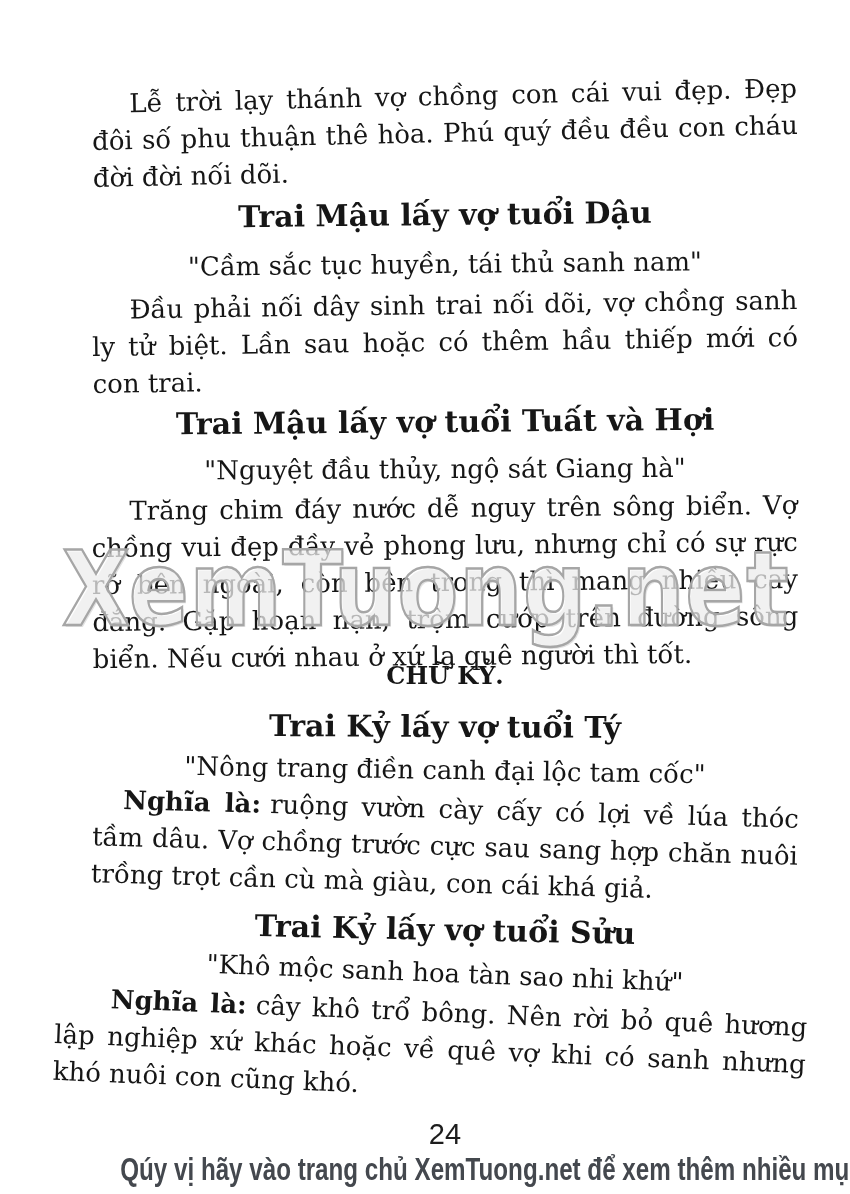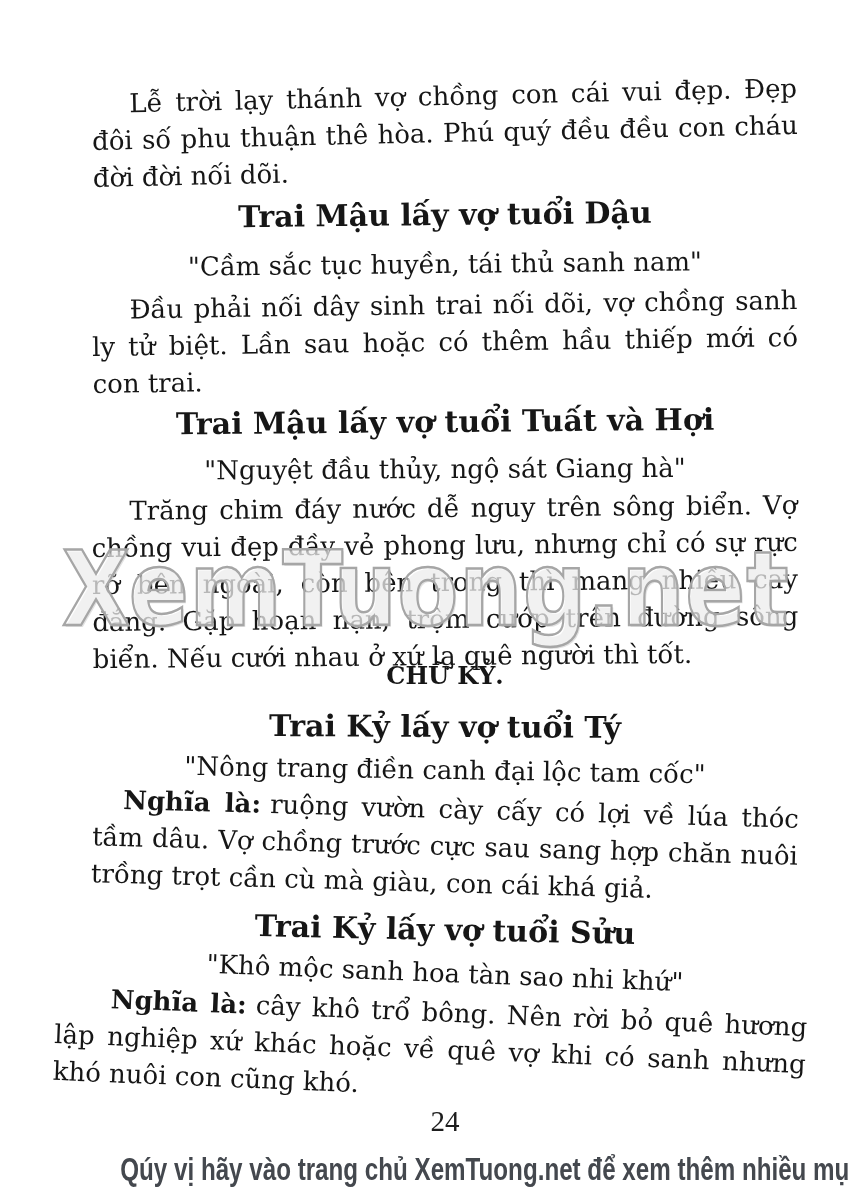--- a/index.html
+++ b/index.html
@@ -90,25 +90,25 @@
     color: rgba(255, 255, 255, 0.55);
     -webkit-text-stroke: 2.5px #a6a6a6;
     text-shadow: 2px 2px 0 rgba(190,190,190,0.45);
     transform: scaleX(0.85);
     transform-origin: left center;
     pointer-events: none;
     z-index: 5;
   }
 
   .page-number {
-    font-family: Liberation Serif, serif;
+    font-family: Liberation Sans, sans-serif;
     font-size: 29px;
     text-align: center;
     color: #1d1d1d;
-    margin: 0;
+    margin: 13px;
   }
 
   .footer {
     position: absolute;
     left: 0;
     right: 0;
     bottom: 6px;
     text-align: center;
   }
   .footer-text {

